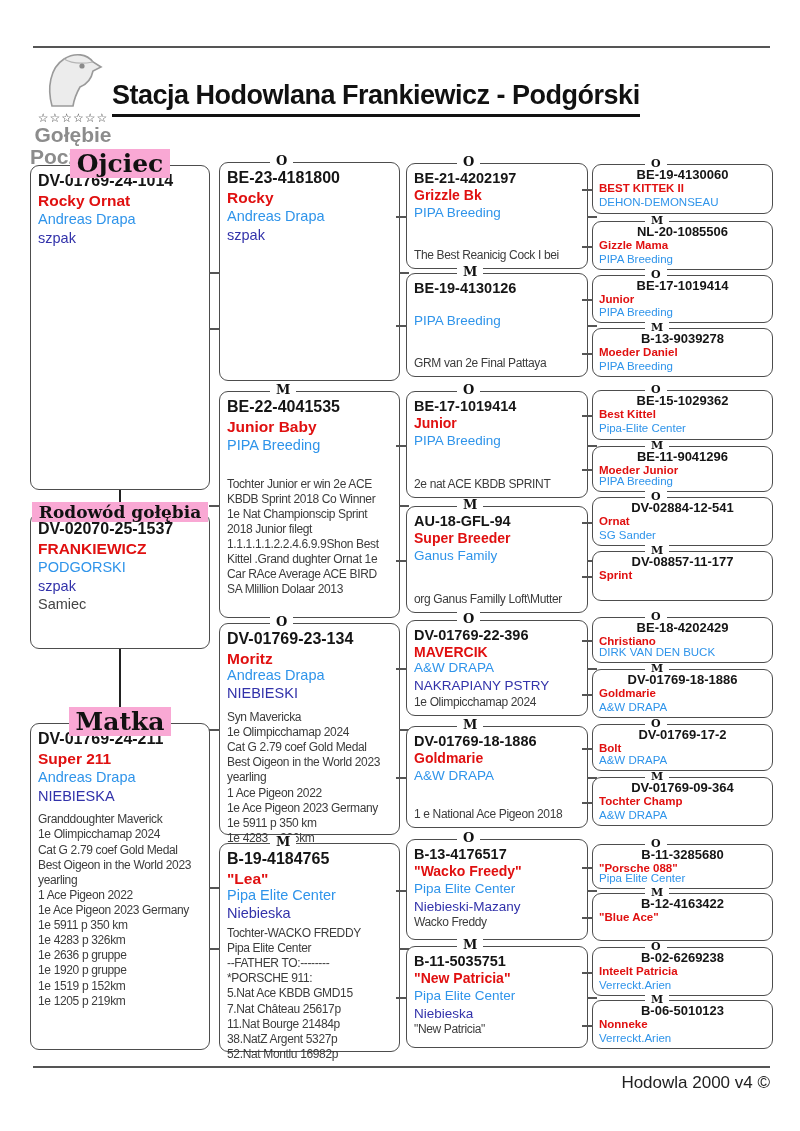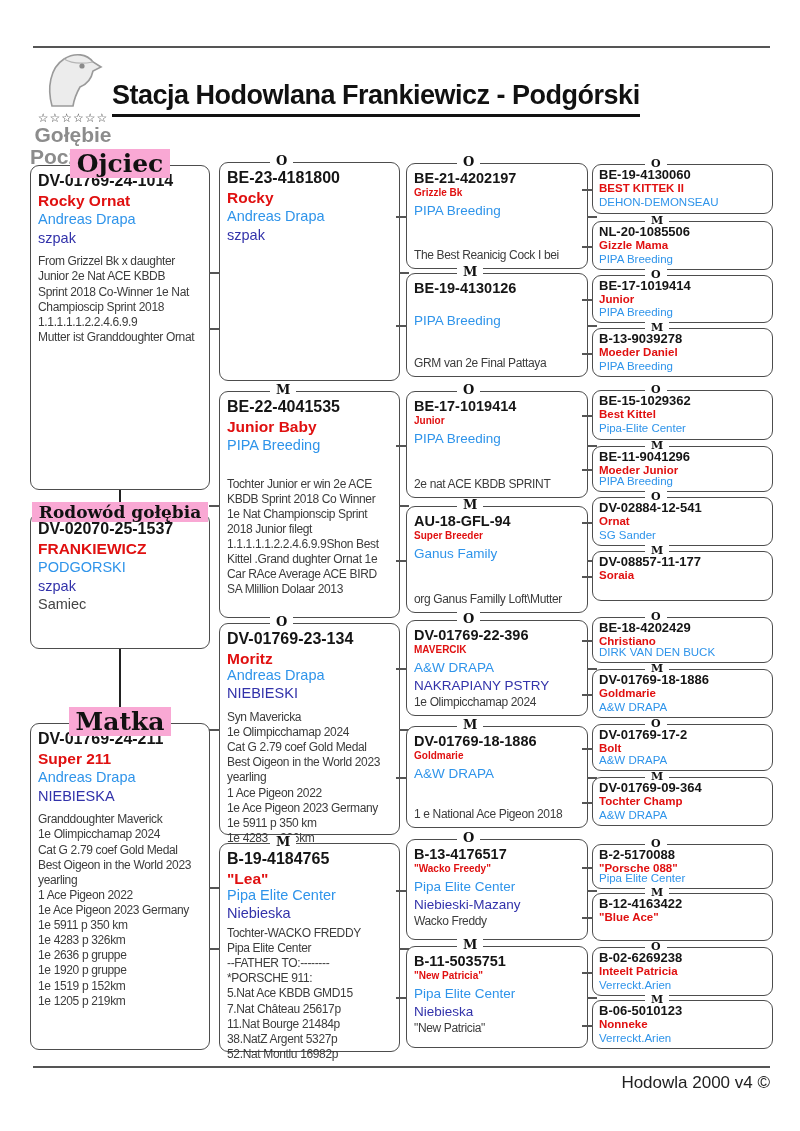--- a/index.html
+++ b/index.html
@@ -28,25 +28,25 @@
   .tag{position:absolute;top:-9px;left:50px;background:#fff;padding:0 6px;
        font-family:"DejaVu Serif","Liberation Serif",serif;font-weight:bold;font-size:13px;color:#111;line-height:1;}
   .ring{font-weight:bold;font-size:16px;color:#151515;line-height:1.25;}
   .name{font-weight:bold;font-size:15.5px;color:#e01010;line-height:1.25;min-height:17px;}
   .breeder{font-size:14.5px;color:#2f94ea;line-height:1.25;}
   .variety{font-size:14.5px;color:#3232aa;line-height:1.3;}
   .sex{font-size:14.5px;color:#444;line-height:1.3;}
   .desc{font-size:12px;letter-spacing:-0.35px;color:#3c3c3c;line-height:1.26;
         white-space:pre-line;margin-top:7px;}
   .g3 .ring{font-size:14.5px;}
-  .g3 .name{font-size:10px;min-height:16px;}
+  .g3 .name{font-size:14px;min-height:16px;}
   .g3 .breeder,.g3 .variety{font-size:13.5px;}
   .g3 .desc{margin-top:auto;}
   .g4{padding:2px 6px;}
-  .g4 .ring{font-size:13px;line-height:1.18;}
+  .g4 .ring{font-size:13px;line-height:1.18;text-align:center;}
   .g4 .name{font-size:11.5px;line-height:1.18;min-height:0;}
   .g4 .breeder{font-size:11.5px;line-height:1.18;}
   .g4 .tag{font-size:11px;top:-7px;left:52px;}
   .vline{position:absolute;width:2px;background:#222;left:119px;}
   
   #footer-text{position:absolute;right:30px;top:1073px;font-size:17px;color:#222;}
 </style>
 </head>
 <body>
 
@@ -64,26 +64,20 @@
     <div class="brand">Pocztowe</div>
   </div>
   <div id="title">Stacja Hodowlana Frankiewicz - Podgórski</div>
 
   <div class="pbox noleft rstub" style="left:30px;top:165px;width:180px;height:325px;">
     <div class="legend leg-big"><span>Ojciec</span></div>
     <div class="ring">DV-01769-24-1014</div>
     <div class="name">Rocky Ornat</div>
     <div class="breeder">Andreas Drapa</div>
     <div class="variety">szpak</div>
-    <div class="desc">From Grizzel Bk x daughter
-Junior 2e Nat ACE KBDB
-Sprint 2018 Co-Winner 1e Nat
-Champioscip Sprint 2018
-1.1.1.1.1.2.2.4.6.9.9
-Mutter ist Granddoughter Ornat</div>
   </div>
 
   <div class="vline" style="top:490px;height:14px;"></div>
 
   <div class="pbox noleft" style="left:30px;top:513px;width:180px;height:136px;">
     <div class="legend leg-mid"><span>Rodowód gołębia</span></div>
     <div class="ring">DV-02070-25-1537</div>
     <div class="name">FRANKIEWICZ</div>
     <div class="breeder">PODGORSKI</div>
     <div class="variety">szpak</div>
@@ -266,21 +260,21 @@
   </div>
   <div class="pbox g4" style="left:592px;top:497px;width:181px;height:49px;">
     <span class="tag">O</span>
     <div class="ring">DV-02884-12-541</div>
     <div class="name">Ornat</div>
     <div class="breeder">SG Sander</div>
   </div>
   <div class="pbox g4" style="left:592px;top:551px;width:181px;height:50px;">
     <span class="tag">M</span>
     <div class="ring">DV-08857-11-177</div>
-    <div class="name">Soraia</div>
+    <div class="name">Sprint</div>
     <div class="breeder"></div>
   </div>
   <div class="pbox g4" style="left:592px;top:617px;width:181px;height:46px;">
     <span class="tag">O</span>
     <div class="ring">BE-18-4202429</div>
     <div class="name">Christiano</div>
     <div class="breeder">DIRK VAN DEN BUCK</div>
   </div>
   <div class="pbox g4" style="left:592px;top:669px;width:181px;height:49px;">
     <span class="tag">M</span>
@@ -295,21 +289,21 @@
     <div class="breeder">A&amp;W DRAPA</div>
   </div>
   <div class="pbox g4" style="left:592px;top:777px;width:181px;height:49px;">
     <span class="tag">M</span>
     <div class="ring">DV-01769-09-364</div>
     <div class="name">Tochter Champ</div>
     <div class="breeder">A&amp;W DRAPA</div>
   </div>
   <div class="pbox g4" style="left:592px;top:844px;width:181px;height:45px;">
     <span class="tag">O</span>
-    <div class="ring">B-2-5170088</div>
+    <div class="ring">B-11-3285680</div>
     <div class="name">"Porsche 088"</div>
     <div class="breeder">Pipa Elite Center</div>
   </div>
   <div class="pbox g4" style="left:592px;top:893px;width:181px;height:48px;">
     <span class="tag">M</span>
     <div class="ring">B-12-4163422</div>
     <div class="name">"Blue Ace"</div>
     <div class="breeder"></div>
   </div>
   <div class="pbox g4" style="left:592px;top:947px;width:181px;height:49px;">

